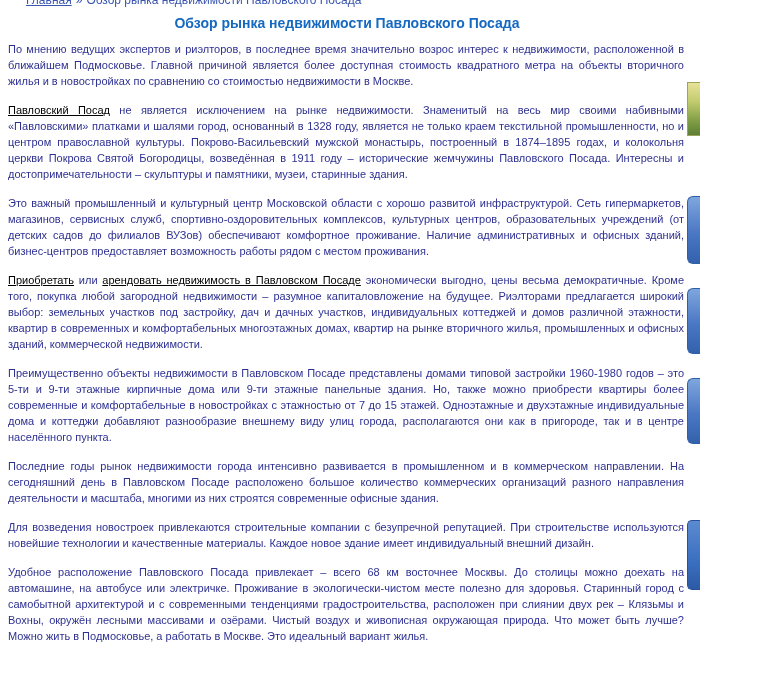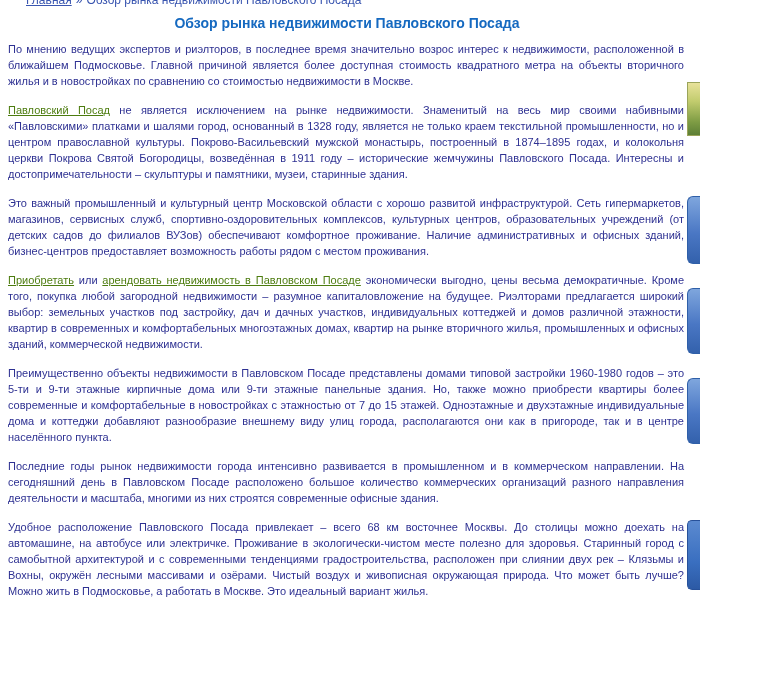--- a/index.html
+++ b/index.html
@@ -51,21 +51,21 @@
     padding: 0 16px 0 8px;
     color: #2e3192;
     font-size: 11px;
     line-height: 16px;
     text-align: justify;
   }
   .article p {
     margin: 0 0 13px 0;
   }
   .inlink {
-    color: #4d7c0f;
+    color: #000000;
     text-decoration: underline;
     cursor: pointer;
   }
 
   
   .frag {
     position: absolute;
     right: 0;
     width: 12px;
   }
@@ -114,20 +114,21 @@
     <p><a href="#" class="inlink">Павловский Посад</a><span> не является исключением на рынке недвижимости. Знаменитый на весь мир своими набивными «Павловскими» платками и шалями город, основанный в 1328 году, является не только краем текстильной промышленности, но и центром православной культуры. Покрово-Васильевский мужской монастырь, построенный в 1874–1895 годах, и колокольня церкви Покрова Святой Богородицы, возведённая в 1911 году – исторические жемчужины Павловского Посада. Интересны и достопримечательности – скульптуры и памятники, музеи, старинные здания.</span></p>
 
     <p>Это важный промышленный и культурный центр Московской области с хорошо развитой инфраструктурой. Сеть гипермаркетов, магазинов, сервисных служб, спортивно-оздоровительных комплексов, культурных центров, образовательных учреждений (от детских садов до филиалов ВУЗов) обеспечивают комфортное проживание. Наличие административных и офисных зданий, бизнес-центров предоставляет возможность работы рядом с местом проживания.</p>
 
     <p><a href="#" class="inlink">Приобретать</a><span> или </span><a href="#" class="inlink">арендовать недвижимость в Павловском Посаде</a><span> экономически выгодно, цены весьма демократичные. Кроме того, покупка любой загородной недвижимости – разумное капиталовложение на будущее. Риэлторами предлагается широкий выбор: земельных участков под застройку, дач и дачных участков, индивидуальных коттеджей и домов различной этажности, квартир в современных и комфортабельных многоэтажных домах, квартир на рынке вторичного жилья, промышленных и офисных зданий, коммерческой недвижимости.</span></p>
 
     <p>Преимущественно объекты недвижимости в Павловском Посаде представлены домами типовой застройки 1960-1980 годов – это 5-ти и 9-ти этажные кирпичные дома или 9-ти этажные панельные здания. Но, также можно приобрести квартиры более современные и комфортабельные в новостройках с этажностью от 7 до 15 этажей. Одноэтажные и двухэтажные индивидуальные дома и коттеджи добавляют разнообразие внешнему виду улиц города, располагаются они как в пригороде, так и в центре населённого пункта.</p>
 
     <p>Последние годы рынок недвижимости города интенсивно развивается в промышленном и в коммерческом направлении. На сегодняшний день в Павловском Посаде расположено большое количество коммерческих организаций разного направления деятельности и масштаба, многими из них строятся современные офисные здания.</p>
 
+    <p>Для возведения новостроек привлекаются строительные компании с безупречной репутацией. При строительстве используются новейшие технологии и качественные материалы. Каждое новое здание имеет индивидуальный внешний дизайн.</p>
 
     <p>Удобное расположение Павловского Посада привлекает – всего 68 км восточнее Москвы. До столицы можно доехать на автомашине, на автобусе или электричке. Проживание в экологически-чистом месте полезно для здоровья. Старинный город с самобытной архитектурой и с современными тенденциями градостроительства, расположен при слиянии двух рек – Клязьмы и Вохны, окружён лесными массивами и озёрами. Чистый воздух и живописная окружающая природа. Что может быть лучше? Можно жить в Подмосковье, а работать в Москве. Это идеальный вариант жилья.</p>
 
   </div>
 
   <div class="frag frag-image"></div>
   <div class="frag frag-btn frag-btn-1"></div>
   <div class="frag frag-btn frag-btn-2"></div>
   <div class="frag frag-btn frag-btn-3"></div>
   <div class="frag frag-block"></div>

